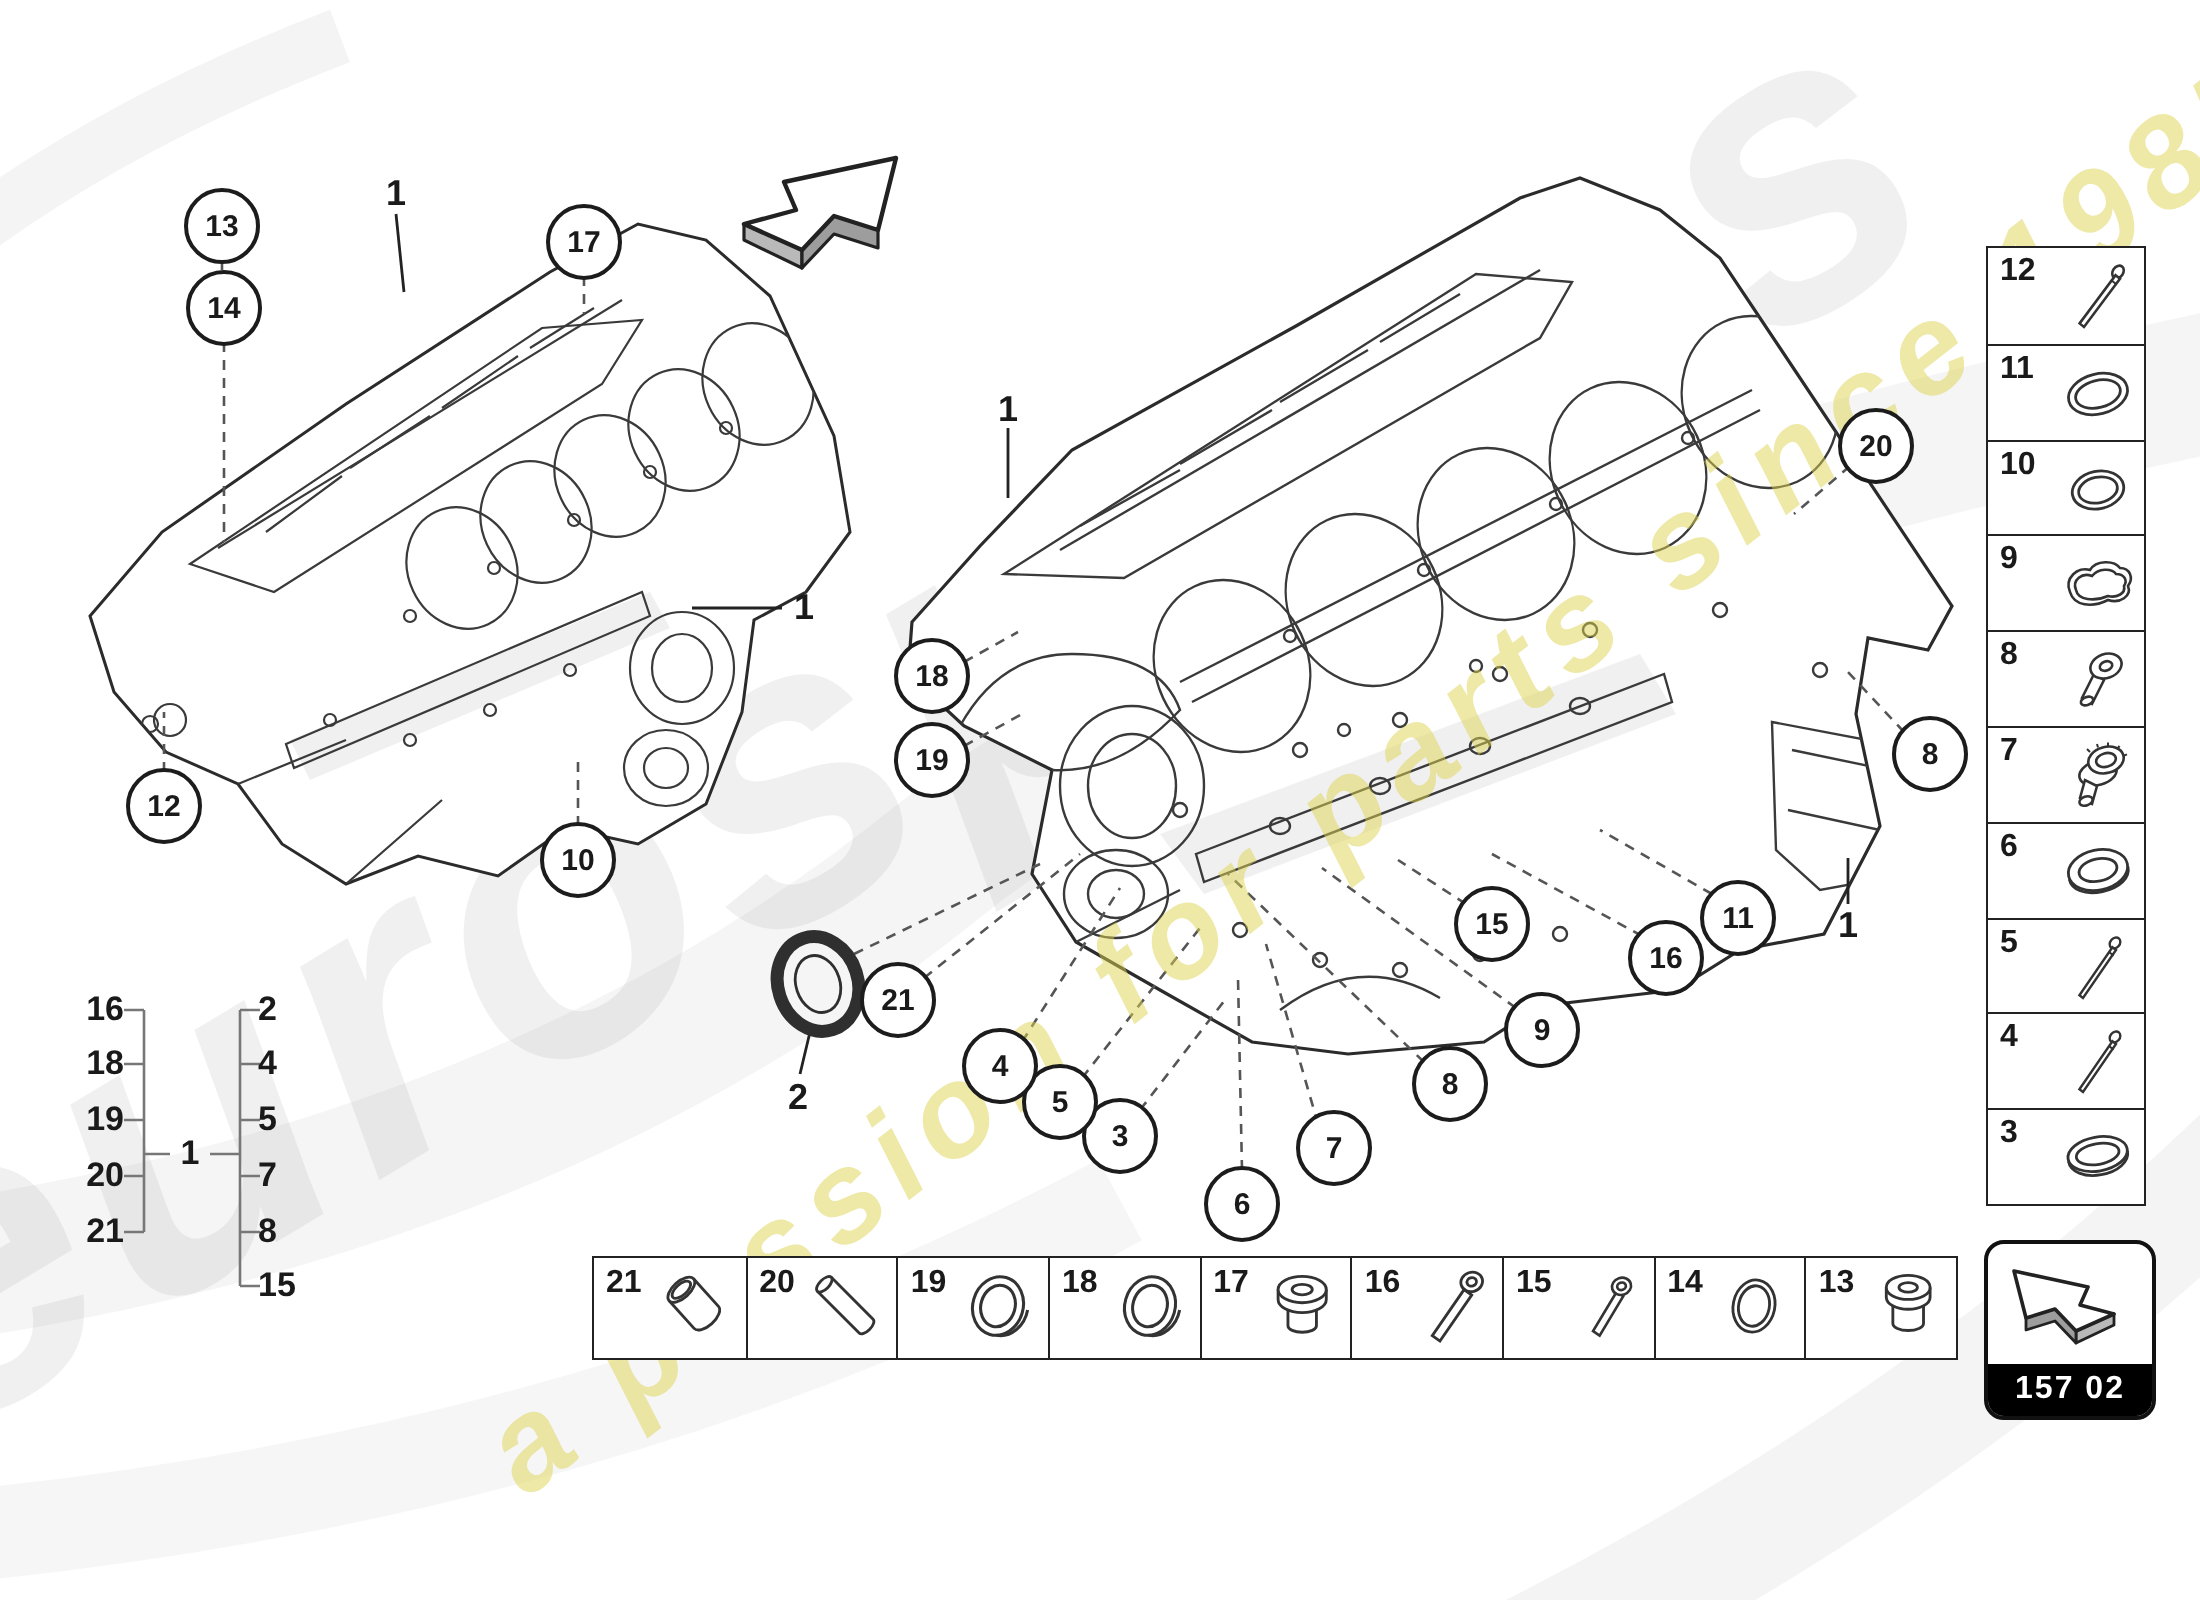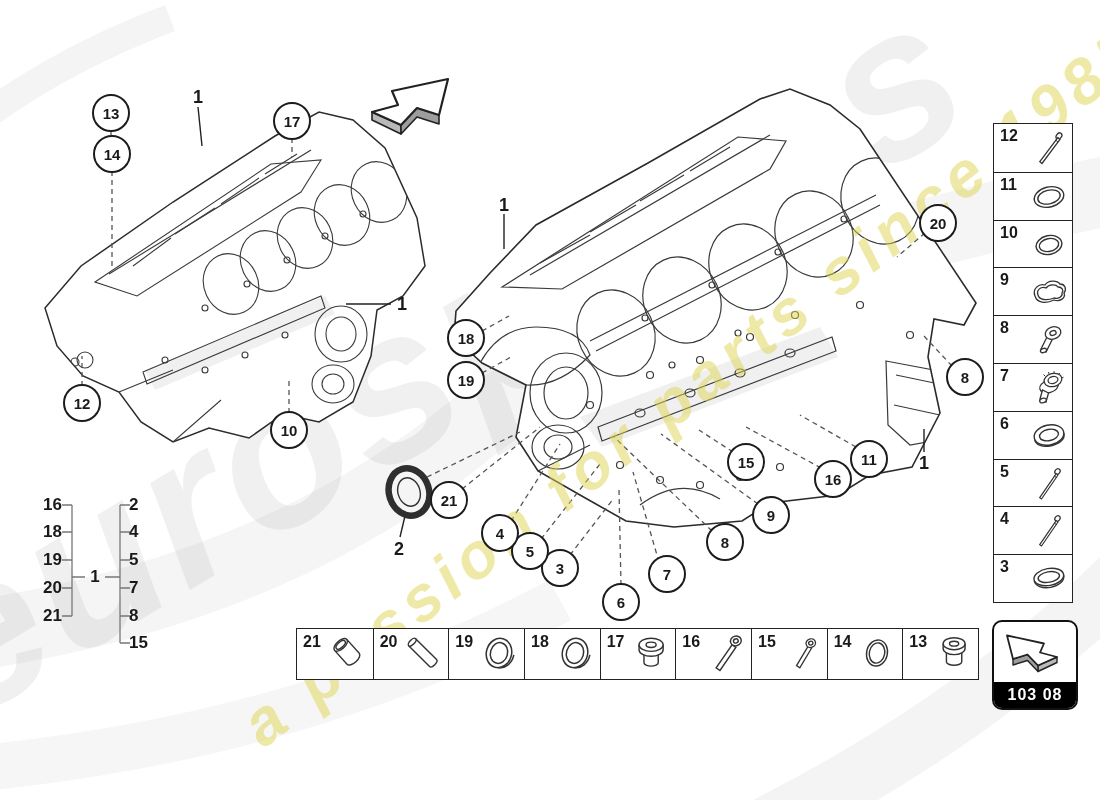--- a/index.html
+++ b/index.html
@@ -347,21 +347,21 @@
   </div>
 
   <div class="badge">
     <svg style="position:absolute;left:7px;top:6px" width="64" height="50" viewBox="0 0 64 50">
       <g transform="translate(64,0) scale(-1,1)">
         <path d="M8 29 L27 37.5 L27 43.5 L8 34.5 Z" fill="#b9b9b9" stroke="#222" stroke-width="1.4" stroke-linejoin="round"></path>
         <path d="M27 37.5 L37.5 26.5 L52 31 L52 37 L37.5 32.5 L27 43.5 Z" fill="#9d9d9d" stroke="#222" stroke-width="1.4" stroke-linejoin="round"></path>
         <path d="M8 29 L25 24.5 L21 15.5 L58 7.5 L52 31 L37.5 26.5 L27 37.5 Z" fill="#fff" stroke="#222" stroke-width="1.8" stroke-linejoin="round"></path>
       </g>
     </svg>
-    <div class="badge-bar">103 08</div>
+    <div class="badge-bar">157 02</div>
   </div>
 
   <div class="bpanel">
     <div class="bcell">
       <span class="cellnum">21</span>
       <svg class="cellicon" width="46" height="46" viewBox="0 0 42 40">
         <g stroke="#333" fill="#fff" stroke-width="1.3" transform="rotate(-42 21 20)">
           <path d="M13.5 10 L13.5 27 A7.5 3.8 0 0 0 28.5 27 L28.5 10"></path>
           <ellipse cx="21" cy="10" rx="7.5" ry="3.8"></ellipse>
           <ellipse cx="21" cy="10" rx="5.2" ry="2.5" fill="none"></ellipse>

